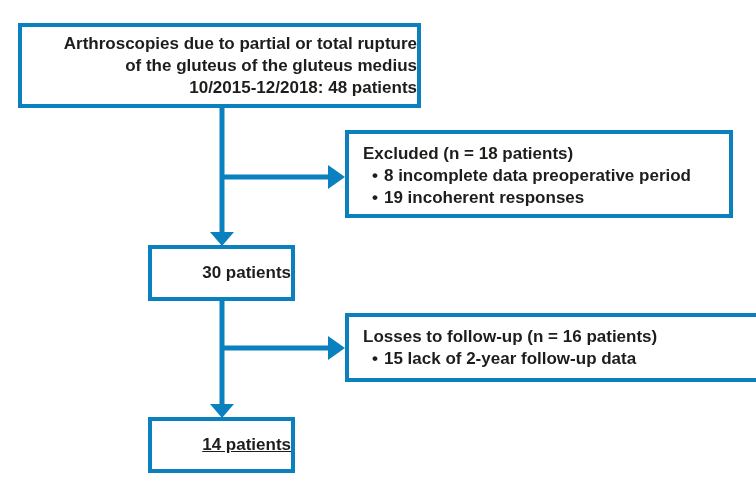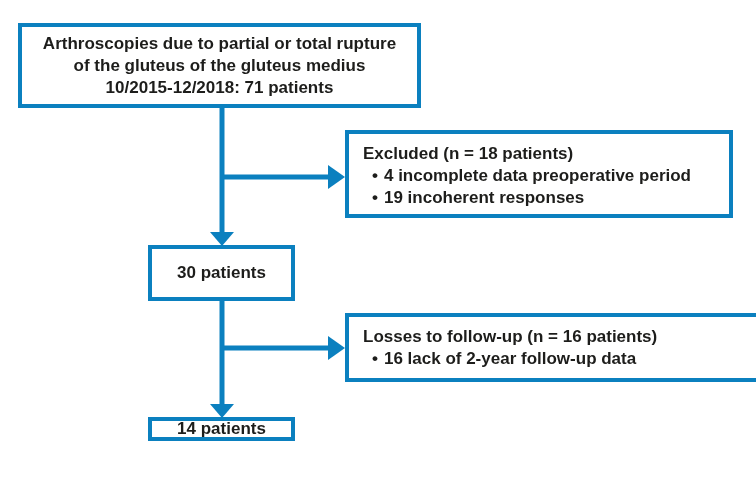--- a/index.html
+++ b/index.html
@@ -32,40 +32,40 @@
     border: 4px solid var(--accent);
     background: #ffffff;
     font-weight: 700;
     font-size: 17px;
     line-height: 22px;
     color: var(--text);
   }
   .node.centered {
     display: flex;
     flex-direction: column;
-    align-items: center;
+    align-items: flex-end;
     justify-content: center;
     text-align: center;
   }
   .node.detail {
     padding: 9px 10px 20px 14px;
     text-align: left;
   }
   .bullet-line {
     display: flex;
     padding-left: 9px;
   }
   .bullet-glyph {
     margin-right: 6px;
   }
   #box-top    { left: 18px;  top: 23px;  width: 403px; height: 85px; }
   #box-excluded { left: 345px; top: 130px; width: 388px; height: 88px; }
   #box-mid    { left: 148px; top: 245px; width: 147px; height: 56px; }
   #box-losses { left: 345px; top: 313px; width: 458px; height: 69px; }
-  #box-bottom { left: 148px; top: 417px; width: 147px; height: 24px; }
+  #box-bottom { left: 148px; top: 417px; width: 147px; height: 56px; text-decoration: underline; }
 </style>
 </head>
 <body>
 
 <div class="canvas">
 
   <svg class="connector-layer" viewBox="0 0 756 479" xmlns="http://www.w3.org/2000/svg">
 
     <path class="connector" d="M222,108 L222,233"></path>
     <polygon class="arrowhead" points="210,232 234,232 222,246"></polygon>
@@ -76,44 +76,44 @@
     <path class="connector" d="M222,285 L222,405"></path>
     <polygon class="arrowhead" points="210,404 234,404 222,418"></polygon>
 
     <path class="connector" d="M220,348 L329,348"></path>
     <polygon class="arrowhead" points="328,336 328,360 345,348"></polygon>
   </svg>
 
   <div class="node centered" id="box-top">
     <div>Arthroscopies due to partial or total rupture</div>
     <div>of the gluteus of the gluteus medius</div>
-    <div>10/2015-12/2018: 71 patients</div>
+    <div>10/2015-12/2018: 48 patients</div>
   </div>
 
   <div class="node detail" id="box-excluded">
     <div>Excluded (n = 18 patients)</div>
     <div class="bullet-line">
       <span class="bullet-glyph">•</span>
-      <span>4 incomplete data preoperative period</span>
+      <span>8 incomplete data preoperative period</span>
     </div>
     <div class="bullet-line">
       <span class="bullet-glyph">•</span>
       <span>19 incoherent responses</span>
     </div>
   </div>
 
   <div class="node centered" id="box-mid">
     <div>30 patients</div>
   </div>
 
   <div class="node detail" id="box-losses">
     <div>Losses to follow-up (n = 16 patients)</div>
     <div class="bullet-line">
       <span class="bullet-glyph">•</span>
-      <span>16 lack of 2-year follow-up data</span>
+      <span>15 lack of 2-year follow-up data</span>
     </div>
   </div>
 
   <div class="node centered" id="box-bottom">
     <div>14 patients</div>
   </div>
 
 </div>
 
 </body></html>

